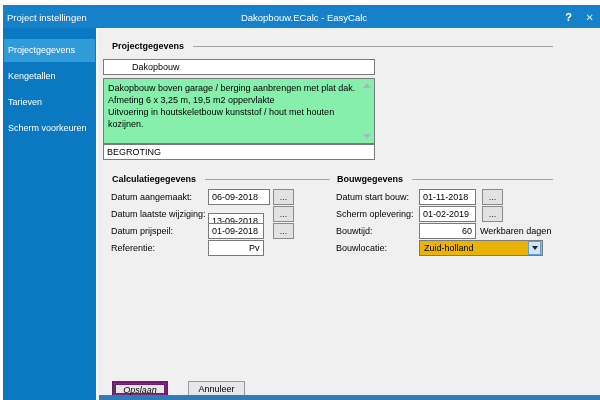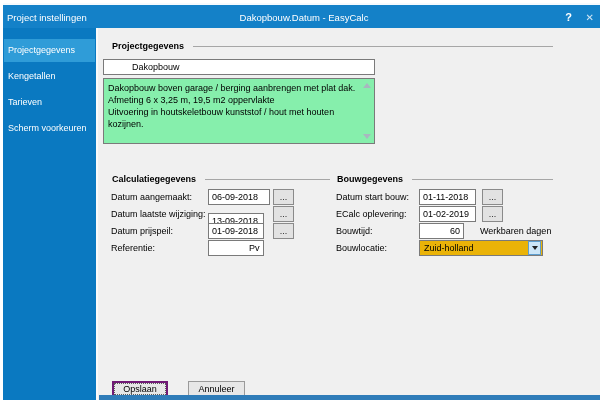--- a/index.html
+++ b/index.html
@@ -72,32 +72,32 @@
   .combo-value{flex:1;padding-left:3px;line-height:14px;}
   .combo-btn{
     width:13px;height:14px;background:#cde6f7;border:1px solid #5e9fd0;
     display:flex;align-items:center;justify-content:center;
   }
   .combo-btn .tri{width:0;height:0;border-left:3px solid transparent;border-right:3px solid transparent;border-top:4px solid #222;}
   .btn{
     position:absolute;height:16px;font-family:"Liberation Sans",sans-serif;
     font-size:9px;cursor:pointer;background:#e7e7e7;color:#000;
   }
-  .btn.primary{border:2px solid #701a75;outline:1px dotted #5a5a5a;outline-offset:-3px;}
+  .btn.primary{border:4px solid #701a75;outline:1px dotted #5a5a5a;outline-offset:-3px;font-style:italic;}
   .btn.normal{border:1px solid #9a9a9a;}
   .bottombar{position:absolute;left:0;bottom:2px;width:100%;height:5px;background:var(--accent_bar);}
 </style>
 </head>
 <body>
 
 <div class="topline"></div>
 
 <div class="titlebar">
   <span class="tb-left">Project instellingen</span>
-  <span class="tb-center">Dakopbouw.Datum  -  EasyCalc</span>
+  <span class="tb-center">Dakopbouw.ECalc  -  EasyCalc</span>
   <span class="tb-help">?</span>
   <span class="tb-close">✕</span>
 </div>
 
 <div class="sidebar">
   <div class="side-item selected">Projectgegevens</div>
   <div class="side-item">Kengetallen</div>
   <div class="side-item">Tarieven</div>
   <div class="side-item">Scherm voorkeuren</div>
 </div>
@@ -112,20 +112,21 @@
   <input class="fld" style="left: 4px; top: 30px; width: 272px; padding-left: 28px;" value="Dakopbouw">
 
   <div class="ta-wrap">
     <textarea style="">Dakopbouw boven garage / berging aanbrengen met plat dak.
 Afmeting 6 x 3,25 m, 19,5 m2 oppervlakte
 Uitvoering in houtskeletbouw kunststof / hout met houten kozijnen.</textarea>
     <div class="scroll-up"></div>
     <div class="scroll-down"></div>
   </div>
 
+  <input class="fld" style="left: 4px; top: 115px; width: 272px;" value="BEGROTING">
 
   <div class="group-head" style="left:12px;top:144px;width:220px;">
     <span>Calculatiegegevens</span>
     <div class="rule"></div>
   </div>
 
   <span class="row-label" style="left:12px;top:160px;">Datum aangemaakt:</span>
   <input class="fld" style="left: 109px; top: 160px; width: 62px;" value="06-09-2018">
   <button class="picker" style="left:174px;top:160px;">...</button>
 
@@ -142,26 +143,26 @@
 
   <div class="group-head" style="left:237px;top:144px;width:218px;">
     <span>Bouwgegevens</span>
     <div class="rule"></div>
   </div>
 
   <span class="row-label" style="left:237px;top:160px;">Datum start bouw:</span>
   <input class="fld" style="left: 320px; top: 160px; width: 57px;" value="01-11-2018">
   <button class="picker" style="left:383px;top:160px;">...</button>
 
-  <span class="row-label" style="left:237px;top:177px;">ECalc oplevering:</span>
+  <span class="row-label" style="left:237px;top:177px;">Scherm oplevering:</span>
   <input class="fld" style="left: 320px; top: 177px; width: 57px;" value="01-02-2019">
   <button class="picker" style="left:383px;top:177px;">...</button>
 
   <span class="row-label" style="left:237px;top:194px;">Bouwtijd:</span>
-  <input class="fld num" style="left: 320px; top: 194px; width: 45px;" value="60">
+  <input class="fld num" style="left: 320px; top: 194px; width: 57px;" value="60">
   <span class="suffix" style="left:381px;top:194px;">Werkbaren dagen</span>
 
   <span class="row-label" style="left:237px;top:211px;">Bouwlocatie:</span>
   <div class="combo" style="left:320px;top:211px;width:124px;">
     <span class="combo-value">Zuid-holland</span>
     <div class="combo-btn">
       <div class="tri"></div>
     </div>
   </div>
 

